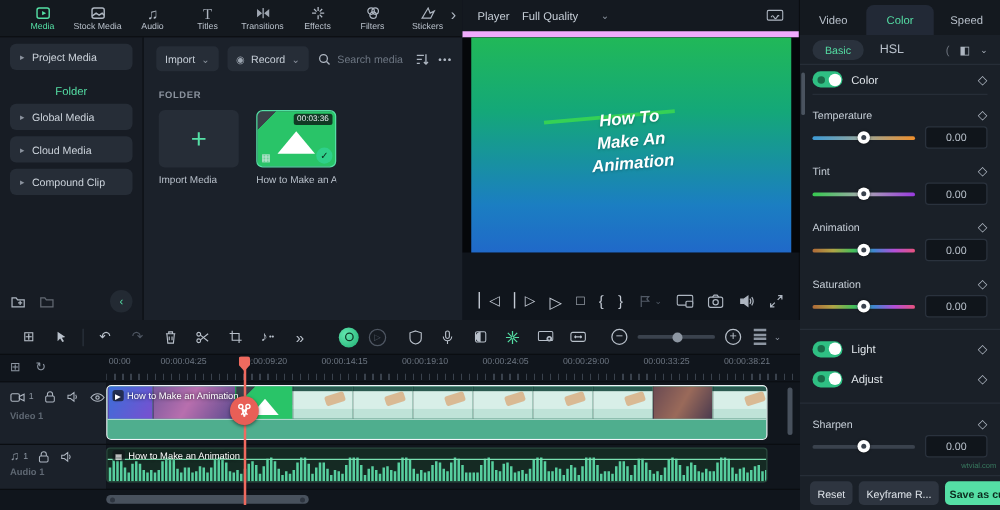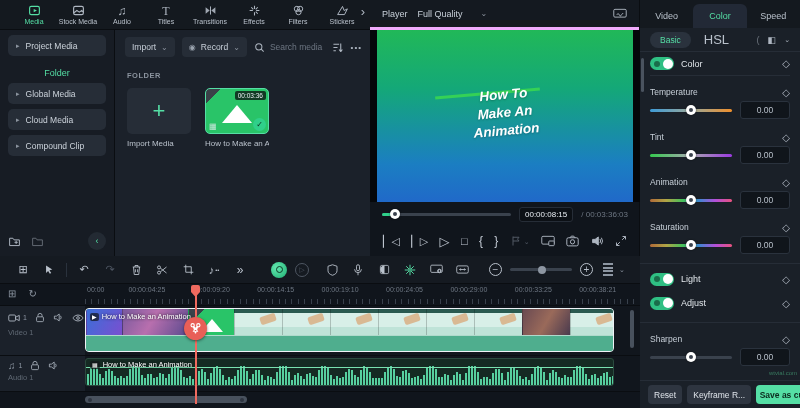--- a/index.html
+++ b/index.html
@@ -40,21 +40,21 @@
   .card-box .plus { color:#55dfa5; font-size:22px; font-weight:300; }
   .thumb-box { background:linear-gradient(135deg,#3a4148 14%,#29c468 14%); border:1.5px solid #55dfa5; }
   .thumb-tri { width:0; height:0; border-left:15px solid transparent; border-right:15px solid transparent; border-bottom:18px solid #fff; margin-top:6px; }
   .dur-badge { position:absolute; top:2px; right:2px; background:rgba(10,12,14,.75); color:#e8edf2; font-size:6.5px; padding:1px 3px; border-radius:2px; }
   .chk { position:absolute; right:2px; bottom:2px; width:13px; height:13px; border-radius:50%; background:#2fd08a; color:#0b2b1d; font-size:8px; display:flex; align-items:center; justify-content:center; }
   .film-glyph { position:absolute; left:3px; bottom:2px; font-size:8px; color:#e8edf2; opacity:.85; }
   .card-label { margin-top:5px; font-size:8px; color:#b9c1cb; white-space:nowrap; overflow:hidden; }
 
   
   .player { left:370px; top:0; width:270px; height:256px; background:#10151c; border-right:1px solid #0a0d11; }
-  .player-head { height:30px; display:flex; align-items:center; gap:10px; padding:0 12px; border-bottom:3px solid #f0abfc; background:#141920; }
+  .player-head { height:30px; display:flex; align-items:center; gap:10px; padding:0 12px; border-bottom:5px solid #f0abfc; background:#141920; }
   .player-head .lbl { font-size:9px; color:#c7cfd8; }
   .quality { display:flex; align-items:center; gap:18px; font-size:9px; color:#c7cfd8; cursor:pointer; }
   .ph-right { margin-left:auto; }
   .screen { position:absolute; left:0; top:30px; width:270px; height:172px; background:#05070a; display:flex; align-items:center; justify-content:center; }
   .video { position:relative; width:256px; height:172px; background:linear-gradient(180deg,#21b858 0%,#14a878 34%,#1b7ec2 78%,#2069c9 100%); overflow:hidden; }
   .video-title { position:absolute; left:0; top:56px; width:100%; text-align:center; transform:rotate(-5deg); color:#fff; font-weight:bold; font-style:italic; font-size:13.5px; line-height:1.35; text-shadow:0 1px 2px rgba(0,0,0,.25); }
   .video-line { position:absolute; left:58px; top:62px; width:105px; height:2.5px; background:#35d156; transform:rotate(-5deg); }
   .seekrow { position:absolute; left:0; top:202px; width:270px; height:24px; display:flex; align-items:center; padding:0 12px; gap:8px; }
   .seektrack { position:relative; flex:1; height:3px; border-radius:2px; background:#3a424d; cursor:pointer; }
   .seekfill { position:absolute; left:0; top:0; height:3px; width:10%; background:#2fd08a; border-radius:2px; }
@@ -67,21 +67,21 @@
   .cbtn.dim { color:#525a66; }
   .brace { font-size:12px; }
 
   
   .rpanel { left:640px; top:0; width:160px; height:408px; background:#1a2028; overflow:hidden; }
   .rtabs { height:28px; background:#14191f; display:flex; align-items:flex-end; }
   .rtab { flex:1; text-align:center; font-size:9px; color:#b9c1cb; padding:7px 0; cursor:pointer; }
   .rtab.active { background:#222936; color:#55dfa5; border-radius:6px 6px 0 0; }
   .subtabs { height:24px; display:flex; align-items:center; gap:13px; padding:0 10px; border-bottom:1px solid #262d37; background:#1a2028; }
   .pill-basic { background:#2a323d; color:#55dfa5; border-radius:9px; font-size:8.5px; padding:3px 10px; cursor:pointer; }
-  .subtab { font-size:13px; color:#b9c1cb; cursor:pointer; }
+  .subtab { font-size:10px; color:#b9c1cb; cursor:pointer; }
   .sub-ic { margin-left:auto; display:flex; gap:8px; align-items:center; color:#aeb6c1; font-size:9px; }
   .prop-body { position:absolute; left:0; top:52px; width:160px; bottom:28px; padding:0 10px; overflow:hidden; }
   .trow { display:flex; align-items:center; gap:7px; height:24px; }
   .trow .dia { margin-left:auto; color:#aeb6c1; font-size:10px; cursor:pointer; }
   .toggle { width:24px; height:13px; border-radius:7px; background:#2fbf83; position:relative; cursor:pointer; flex:none; }
   .toggle::before { content:""; position:absolute; left:4px; top:3.5px; width:6px; height:6px; border-radius:50%; background:rgba(9,40,28,.55); }
   .toggle::after { content:""; position:absolute; right:1.5px; top:1.5px; width:10px; height:10px; border-radius:50%; background:#fff; }
   .tlabel { font-size:9px; color:#e0e5ea; }
   .awb { display:flex; align-items:center; height:22px; gap:6px; }
   .awb .lbl { font-size:8.5px; color:#c7cfd8; }
@@ -122,21 +122,21 @@
   .tl-ruler { position:relative; height:22px; border-bottom:1px solid #0a0d11; }
   .ruler-icons { position:absolute; left:8px; top:4px; display:flex; gap:12px; color:#8d96a2; font-size:10px; }
   .ruler-strip { position:absolute; left:85px; right:0; top:0; bottom:0; cursor:pointer; }
   .ruler-strip span { position:absolute; top:2px; font-size:7px; color:#6d7682; white-space:nowrap; }
   .ticks { position:absolute; left:0; right:0; bottom:1px; height:5px; background:repeating-linear-gradient(90deg,#39414c 0,#39414c 1px,transparent 1px,transparent 6.45px); }
 
   .track { position:relative; }
   .thead { position:absolute; left:0; top:0; width:85px; height:100%; background:#1b212a; border-bottom:1px solid #0a0d11; padding:6px 0 0 8px; }
   .thead-ics { display:flex; align-items:center; gap:8px; color:#8d96a2; }
   .thead .num { font-size:7px; color:#8d96a2; margin-left:-5px; }
-  .tname { font-size:7.5px; color:#5f6873; margin-top:5px; }
+  .tname { font-size:7.5px; color:#5f6873; margin-top:5px;font-weight:bold; }
   .lane { position:absolute; left:85px; right:0; top:0; height:100%; background:#11161d; border-bottom:1px solid #0a0d11; }
 
   .vclip { position:absolute; left:0; top:2px; width:529px; height:44px; border:1.5px solid #eef2f6; border-radius:4px; overflow:hidden; cursor:pointer; background:#4fae8e; }
   .strip { display:flex; height:26px; }
   .strip i { display:block; height:100%; flex:none; border-left:1px solid rgba(0,0,0,.2); }
   .t-blue  { width:36px; background:linear-gradient(120deg,#3a6fd8,#7a4fd0); }
   .t-people{ width:66px; background:linear-gradient(120deg,#7a5a9e 0%,#b86fae 45%,#5a4a8e 100%); }
   .t-logo  { width:46px; background:linear-gradient(135deg,#39424a 22%,#29c468 22%); position:relative; }
   .t-logo::after { content:""; position:absolute; left:50%; bottom:3px; transform:translateX(-50%); width:0; height:0; border-left:11px solid transparent; border-right:11px solid transparent; border-bottom:13px solid #fff; }
   .t-hands { width:48px; background:linear-gradient(180deg,#2a5a50 0 16%, #d8efe8 16% 70%, #bfe3d8 70%); position:relative; }
@@ -305,28 +305,20 @@
     </div>
     <div class="screen">
       <div class="video">
         <div class="video-line"></div>
         <div class="video-title">
           <div>How To</div>
           <div>Make An</div>
           <div>Animation</div>
         </div>
       </div>
-    </div>
-    <div class="seekrow">
-      <div class="seektrack">
-        <div class="seekfill"></div>
-        <div class="knob" style="left:10%"></div>
-      </div>
-      <span class="timebox">00:00:08:15</span>
-      <span class="totaltime"><i style="font-style:normal">/</i> <i style="font-style:normal">00:03:36:03</i></span>
     </div>
     <div class="controls">
       <span class="cbtn">▏◁</span>
       <span class="cbtn">▏▷</span>
       <span class="cbtn" style="font-size:13px">▷</span>
       <span class="cbtn">□</span>
       <span class="cbtn brace">{</span>
       <span class="cbtn brace">}</span>
       <span class="cbtn dim">
         <svg width="12" height="12" viewBox="0 0 16 16" stroke="currentColor" stroke-width="1.3" fill="none">

